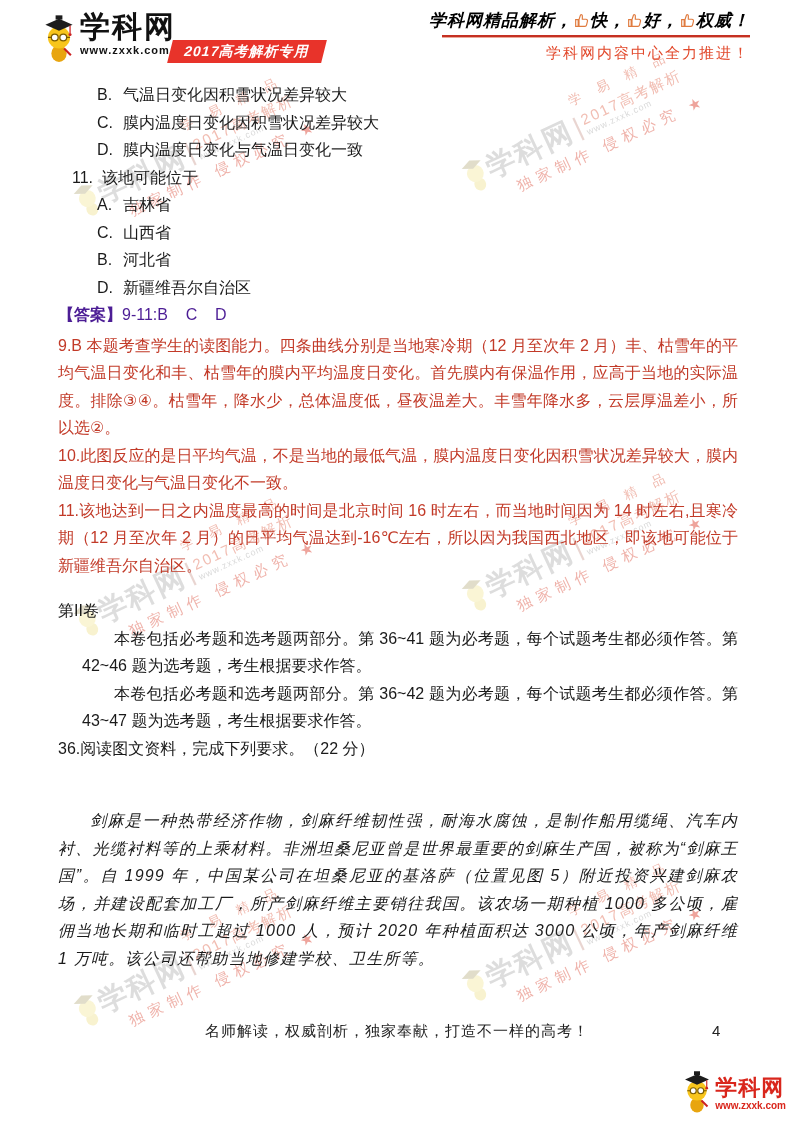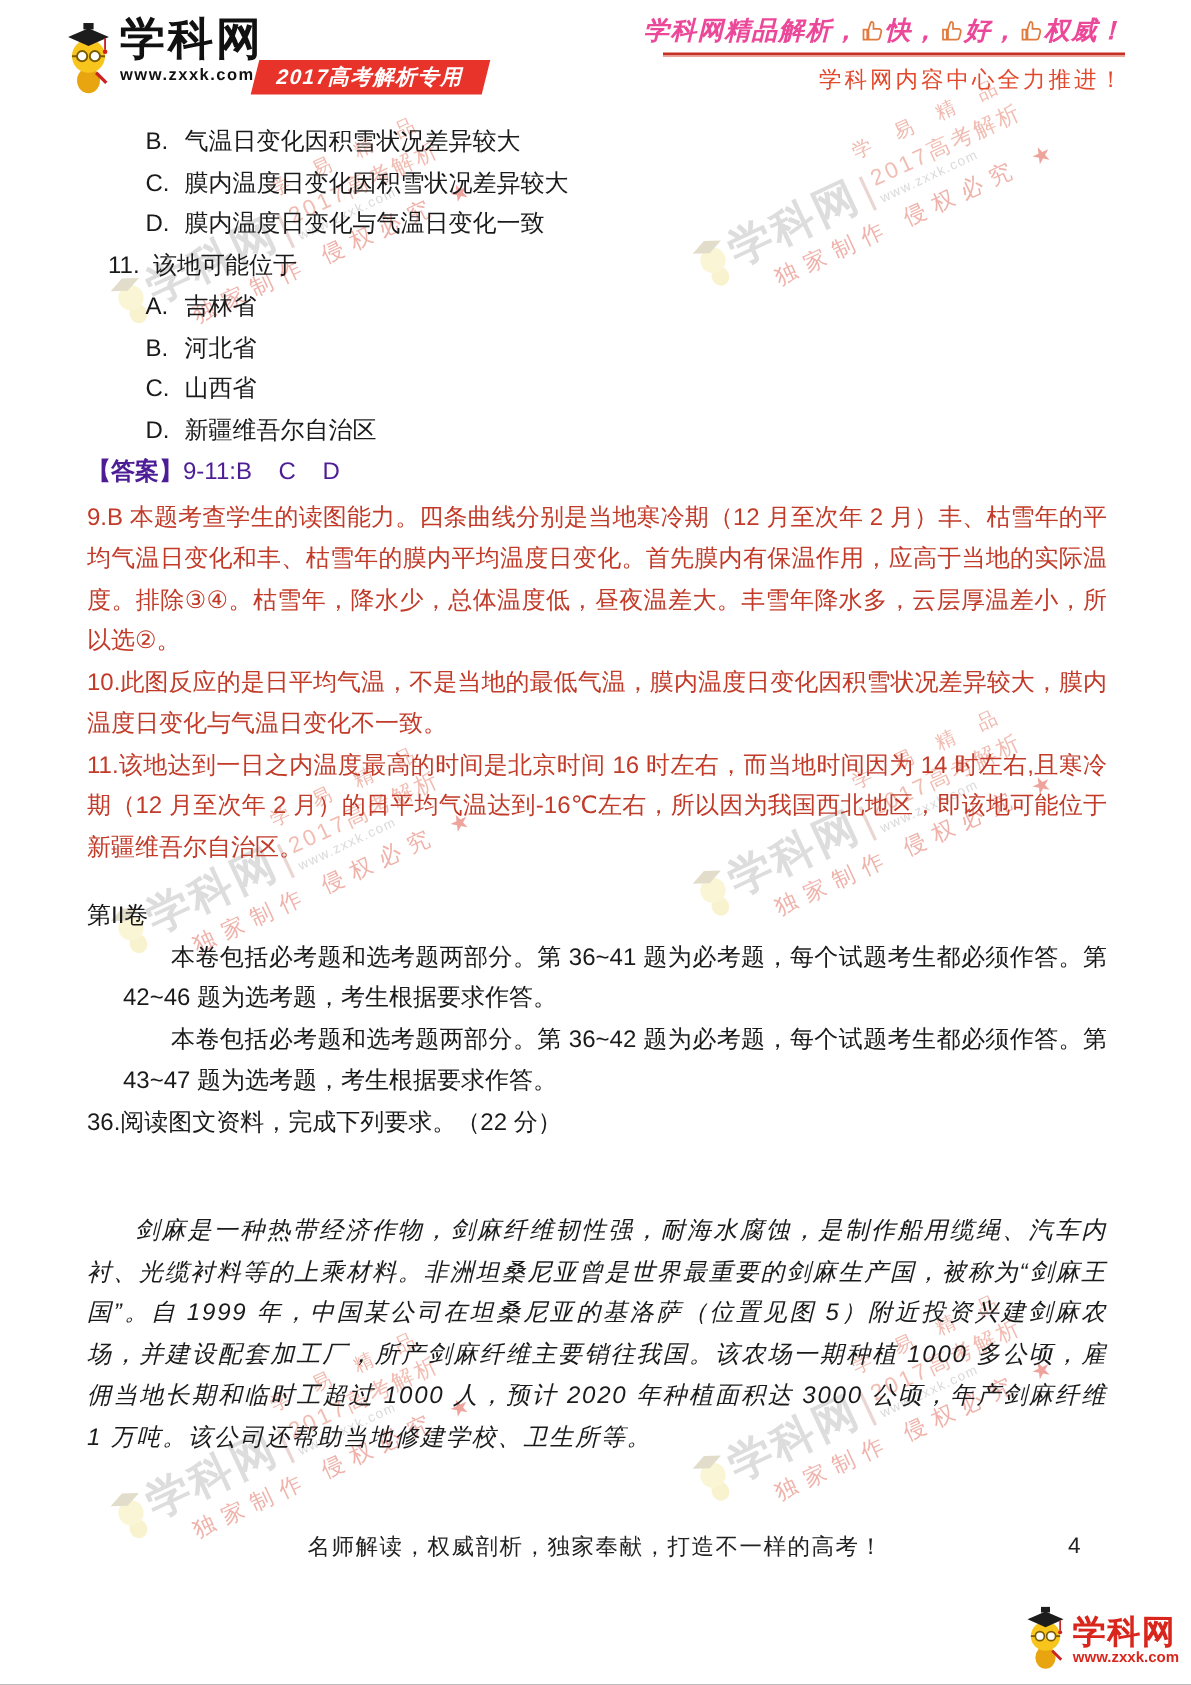--- a/index.html
+++ b/index.html
@@ -16,21 +16,21 @@
   .hdr-brand-wrap { margin-left:4px; }
   .hdr-brand { font-size:30px; font-weight:bold; color:#111; letter-spacing:2px; line-height:34px; }
   .hdr-url { font-size:11px; font-weight:bold; color:#111; letter-spacing:1px; }
   .banner {
     position:absolute; left:170px; top:40px; width:154px; height:23px;
     background:#e8332a; transform:skewX(-14deg);
     display:flex; align-items:center; justify-content:center;
   }
   .banner span { color:#fff; font-size:14px; font-weight:bold; letter-spacing:1px; }
   .hdr-right { position:absolute; right:44px; top:9px; text-align:right; }
-  .callig { font-size:17px; font-weight:bold; font-style:italic; color:#ec4899; letter-spacing:1px; white-space:nowrap; }
+  .callig { font-size:17px; font-weight:bold; font-style:italic; color:#000000; letter-spacing:1px; white-space:nowrap; }
   .callig .thumb { vertical-align:-2px; margin:0 1px; }
   .callig-rule { width:308px; margin-left:auto; margin-top:3px;
     border-top:2px solid #c53022; border-bottom:1px solid #eba89a; height:2px; }
   .subslogan { margin-top:6px; font-size:15px; color:#e2492c; letter-spacing:2px; white-space:nowrap; }
   
   .wm { position:absolute; width:330px; transform:rotate(-25deg); transform-origin:0 0;
         pointer-events:none; line-height:1.15; white-space:nowrap; }
   .wm-top { font-size:13px; color:rgba(228,128,108,.55); letter-spacing:7px; padding-left:128px; }
   .wm-mid { display:flex; align-items:center; }
   .wm-mascot { opacity:.55; }
@@ -215,22 +215,22 @@
 
   <div class="doc">
 
     <div class="opt"><span class="opt-label">B.</span><span>气温日变化因积雪状况差异较大</span></div>
     <div class="opt"><span class="opt-label">C.</span><span>膜内温度日变化因积雪状况差异较大</span></div>
     <div class="opt"><span class="opt-label">D.</span><span>膜内温度日变化与气温日变化一致</span></div>
 
     <div class="stem"><span class="stem-num">11.</span><span>该地可能位于</span></div>
 
     <div class="opt"><span class="opt-label">A.</span><span>吉林省</span></div>
+    <div class="opt"><span class="opt-label">C.</span><span>山西省</span></div>
     <div class="opt"><span class="opt-label">B.</span><span>河北省</span></div>
-    <div class="opt"><span class="opt-label">C.</span><span>山西省</span></div>
     <div class="opt"><span class="opt-label">D.</span><span>新疆维吾尔自治区</span></div>
 
     <div class="answer-row"><span class="answer-label">【答案】</span><span class="answer-val">9-11:B    C    D</span></div>
 
     <div class="analysis first">9.B 本题考查学生的读图能力。四条曲线分别是当地寒冷期（12 月至次年 2 月）丰、枯雪年的平均气温日变化和丰、枯雪年的膜内平均温度日变化。首先膜内有保温作用，应高于当地的实际温度。排除③④。枯雪年，降水少，总体温度低，昼夜温差大。丰雪年降水多，云层厚温差小，所以选②。</div>
     <div class="analysis">10.此图反应的是日平均气温，不是当地的最低气温，膜内温度日变化因积雪状况差异较大，膜内温度日变化与气温日变化不一致。</div>
     <div class="analysis">11.该地达到一日之内温度最高的时间是北京时间 16 时左右，而当地时间因为 14 时左右,且寒冷期（12 月至次年 2 月）的日平均气温达到-16℃左右，所以因为我国西北地区，即该地可能位于新疆维吾尔自治区。</div>
 
     <div class="part2-title">第II卷</div>
     <div class="inst">本卷包括必考题和选考题两部分。第 36~41 题为必考题，每个试题考生都必须作答。第 42~46 题为选考题，考生根据要求作答。</div>

